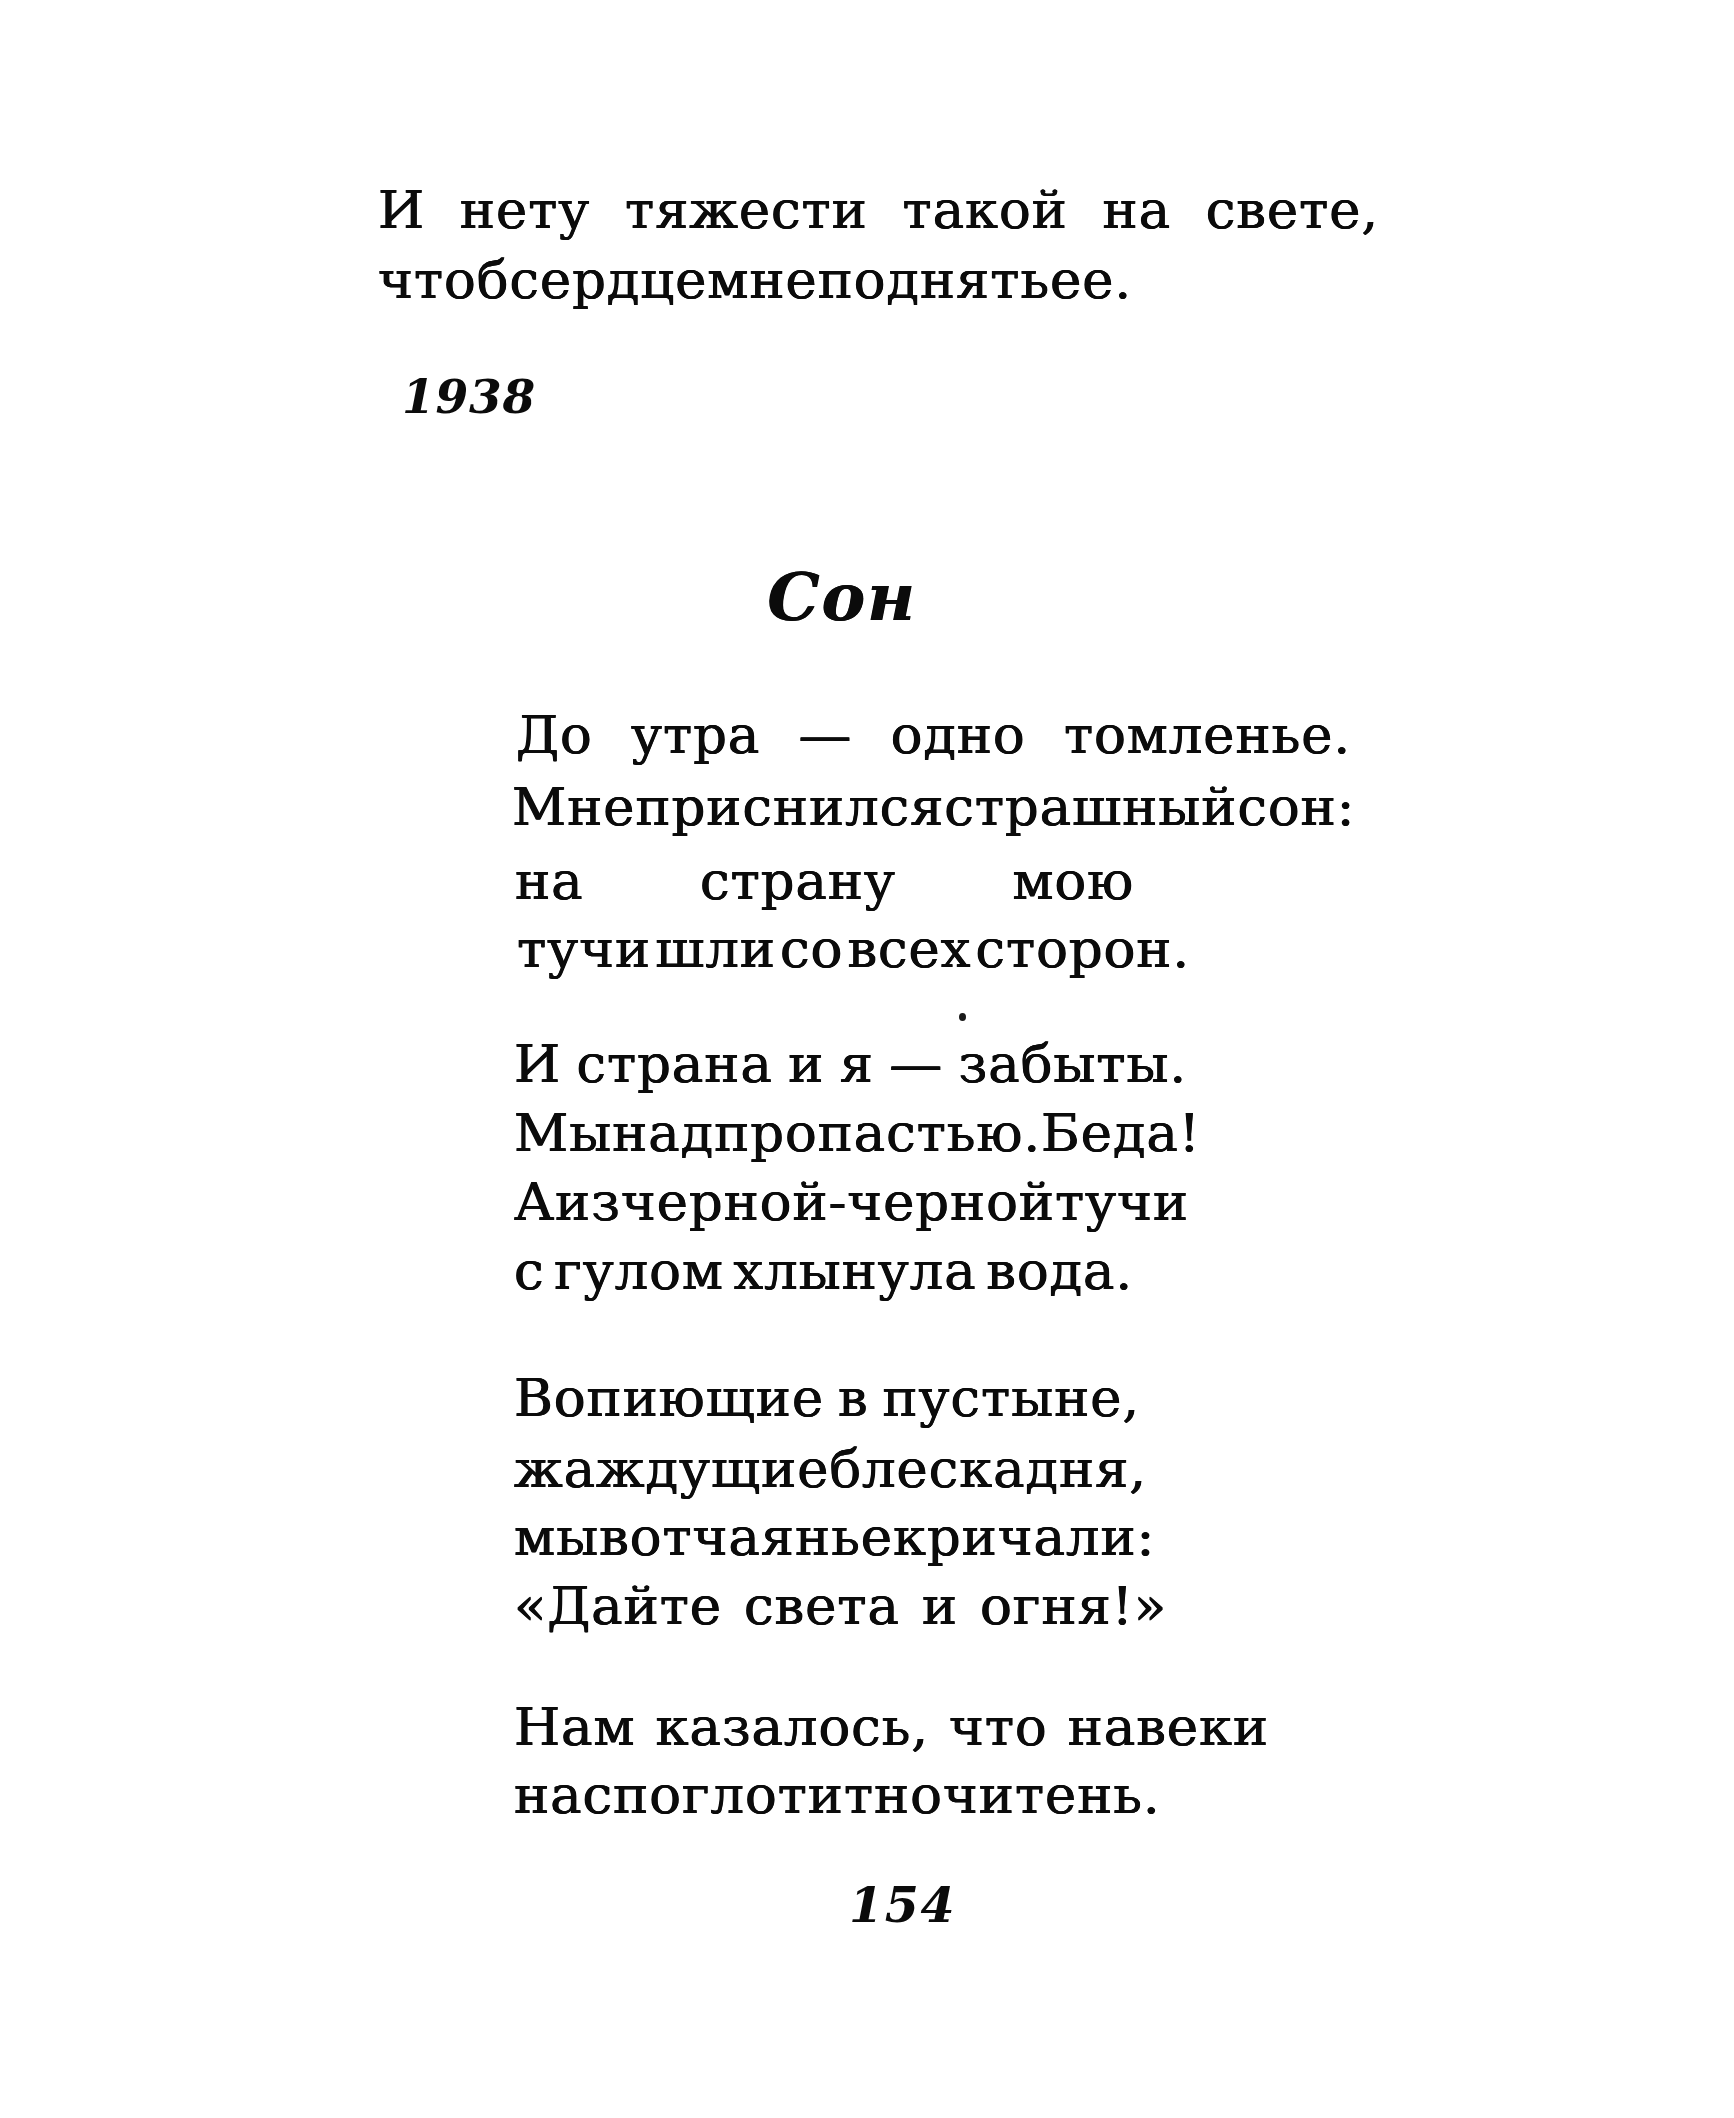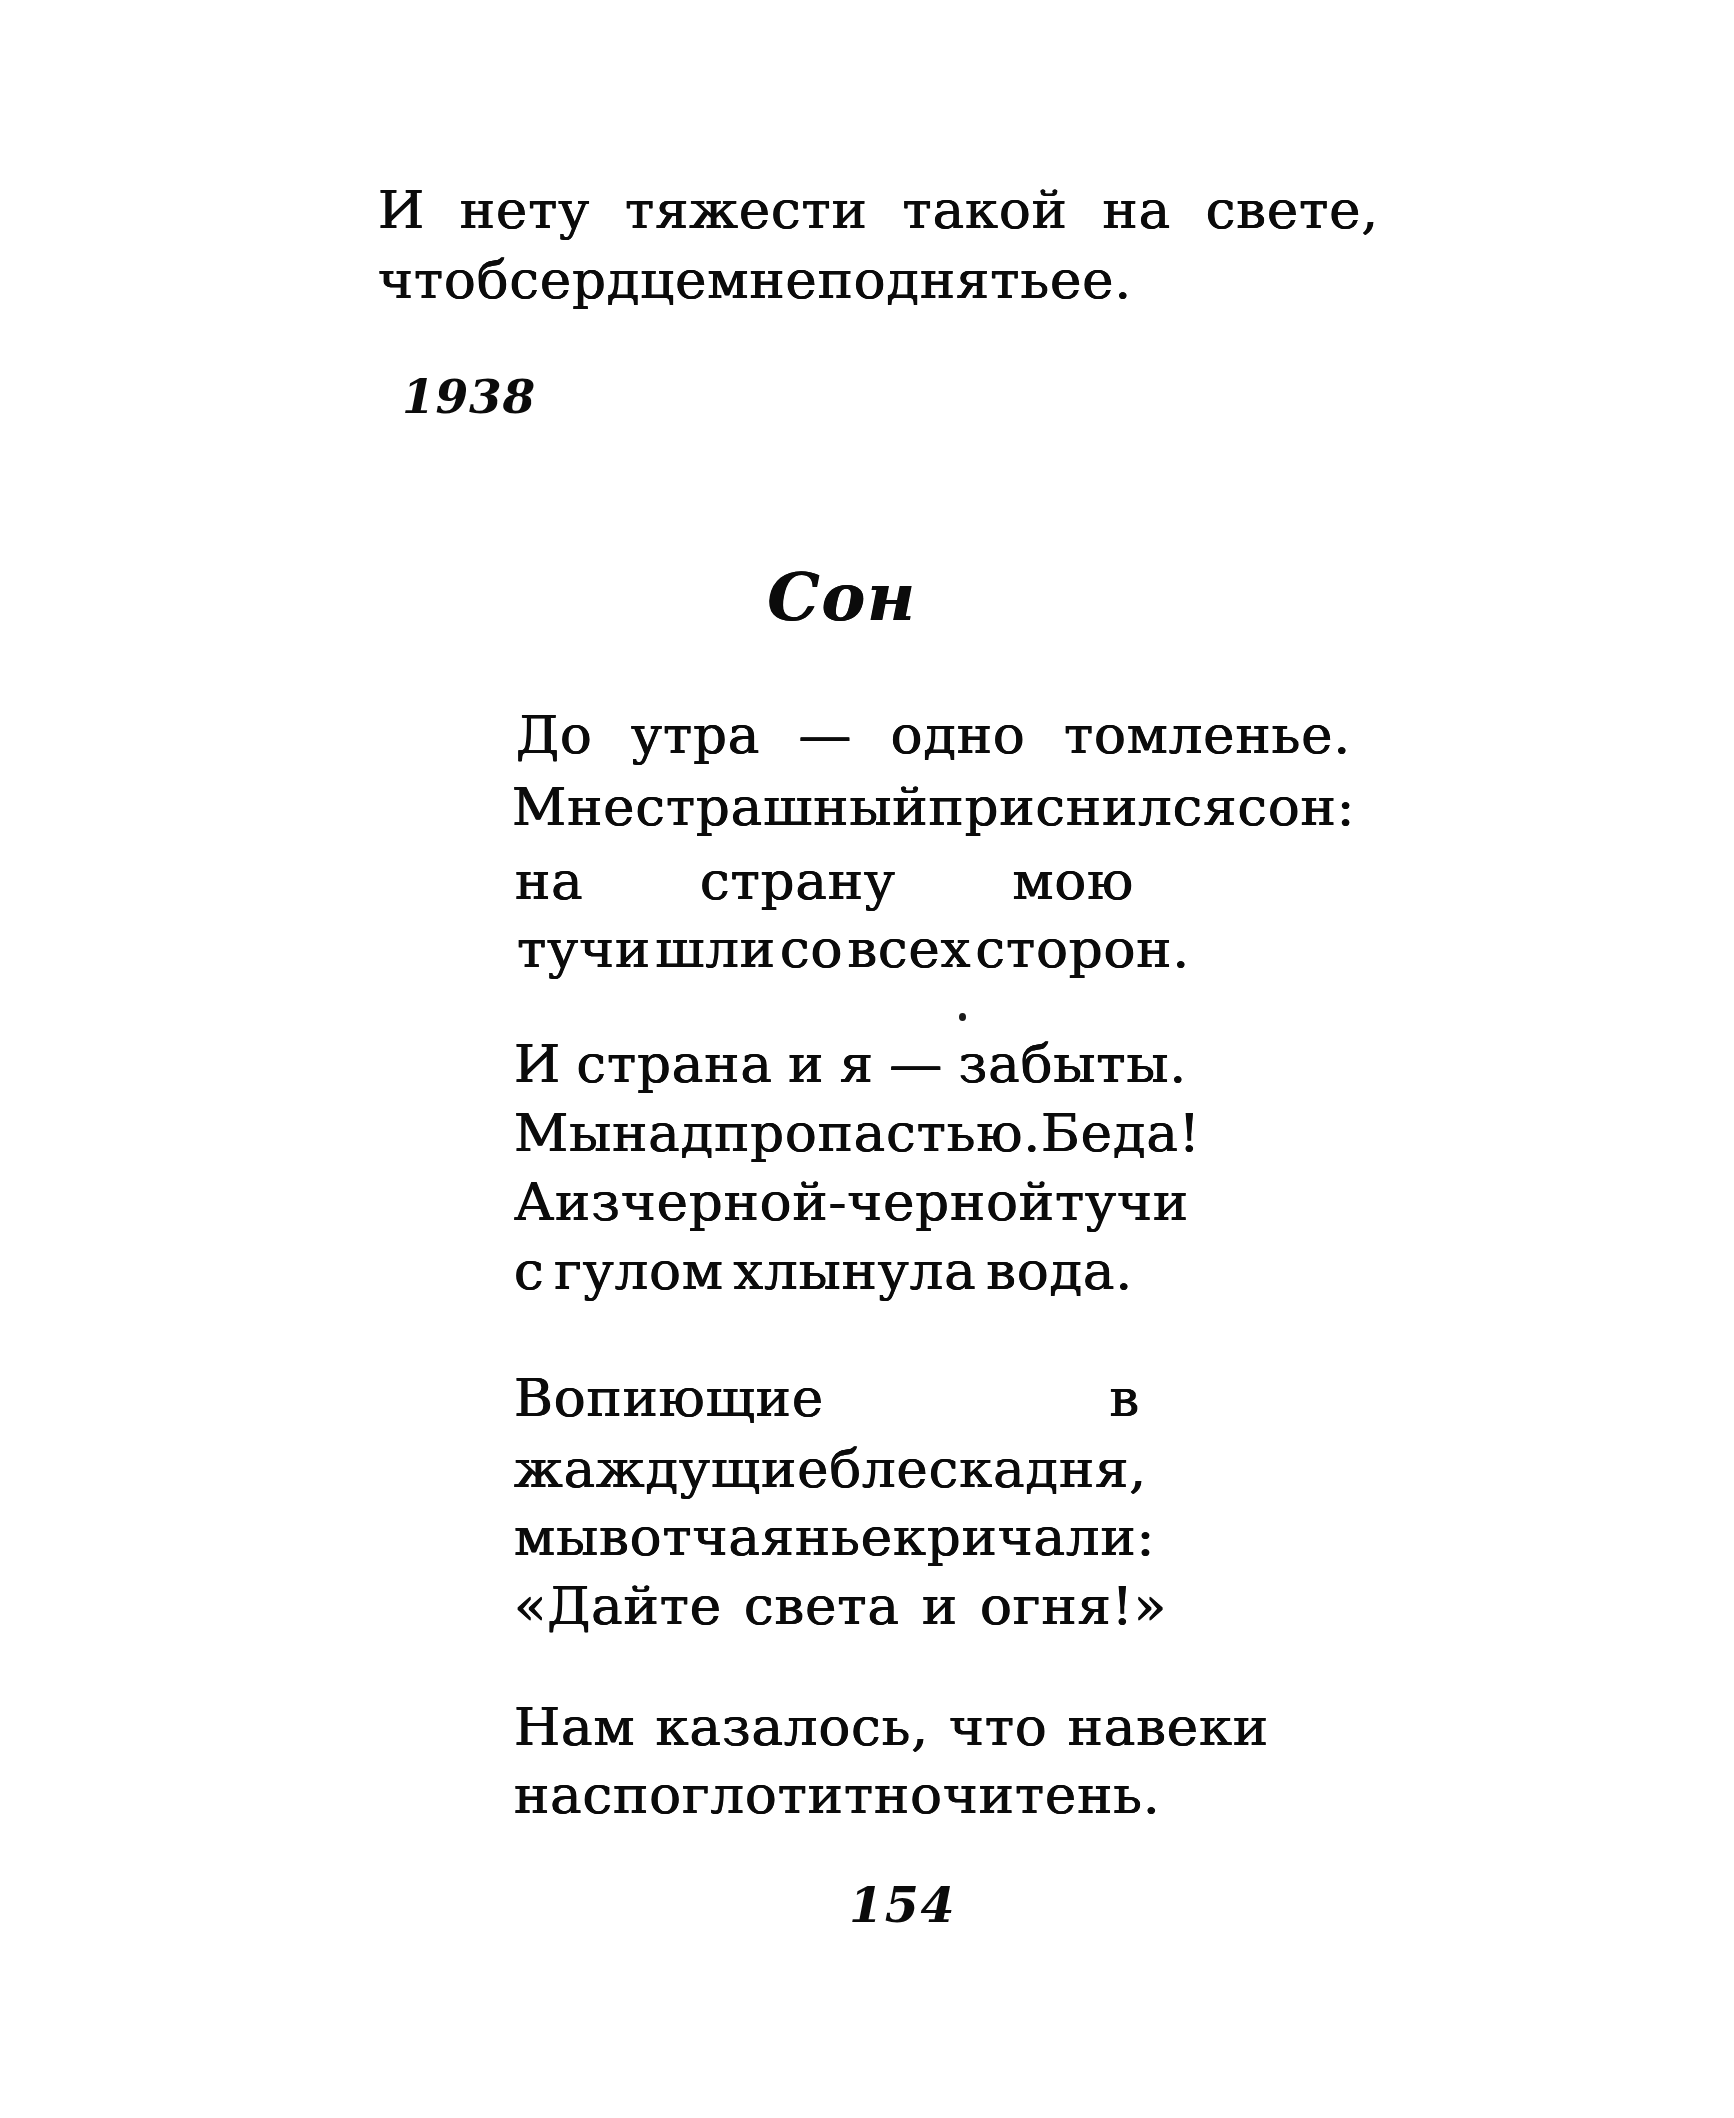--- a/index.html
+++ b/index.html
@@ -78,36 +78,36 @@
   <section>
     <div class="pline" style="left:378px; top:175px; width:1001px;"><span>И</span><span>нету</span><span>тяжести</span><span>такой</span><span>на</span><span>свете,</span></div>
     <div class="pline" style="left:378px; top:245px; width:754px;"><span>чтоб</span><span>сердцем</span><span>не</span><span>поднять</span><span>ее.</span></div>
     <div class="date-label">1938</div>
   </section>
 
   <h1 class="poem-title" style="margin:0; font-size:66px;">Сон</h1>
 
   <section>
     <div class="pline" style="left:516px; top:700px; width:835px;"><span>До</span><span>утра</span><span>—</span><span>одно</span><span>томленье.</span></div>
-    <div class="pline" style="left:512px; top:772px; width:809px;align-items:flex-end;"><span>Мне</span><span>страшный</span><span>приснился</span><span>сон:</span></div>
+    <div class="pline" style="left:512px; top:772px; width:809px;align-items:flex-end;"><span>Мне</span><span>приснился</span><span>страшный</span><span>сон:</span></div>
     <div class="pline" style="left:515px; top:846px; width:619px;"><span>на</span><span>страну</span><span>мою</span></div>
     <div class="pline" style="left:517px; top:914px; width:673px;"><span>тучи</span><span>шли</span><span>со</span><span>всех</span><span>сторон.</span></div>
   </section>
 
   <div class="ink-dot"></div>
 
   <section>
     <div class="pline" style="left:514px; top:1029px; width:673px;"><span>И</span><span>страна</span><span>и</span><span>я</span><span>—</span><span>забыты.</span></div>
     <div class="pline" style="left:514px; top:1098px; width:686px;"><span>Мы</span><span>над</span><span>пропастью.</span><span>Беда!</span></div>
     <div class="pline" style="left:514px; top:1167px; width:655px;"><span>А</span><span>из</span><span>черной-черной</span><span>тучи</span></div>
     <div class="pline" style="left:514px; top:1236px; width:619px;"><span>с</span><span>гулом</span><span>хлынула</span><span>вода.</span></div>
   </section>
 
   <section>
-    <div class="pline" style="left:514px; top:1363px; width:626px;"><span>Вопиющие</span><span>в</span></div>
+    <div class="pline" style="left:514px; top:1363px; width:626px;"><span>Вопиющие</span><span>в</span><span>пустыне,</span></div>
     <div class="pline" style="left:514px; top:1434px; width:608px;"><span>жаждущие</span><span>блеска</span><span>дня,</span></div>
     <div class="pline" style="left:514px; top:1502px; width:632px;"><span>мы</span><span>в</span><span>отчаянье</span><span>кричали:</span></div>
     <div class="pline" style="left:514px; top:1571px; width:653px;"><span>«Дайте</span><span>света</span><span>и</span><span>огня!»</span></div>
   </section>
 
   <section>
     <div class="pline" style="left:514px; top:1692px; width:755px;"><span>Нам</span><span>казалось,</span><span>что</span><span>навеки</span></div>
     <div class="pline" style="left:514px; top:1760px; width:627px;"><span>нас</span><span>поглотит</span><span>ночи</span><span>тень.</span></div>
   </section>
 

